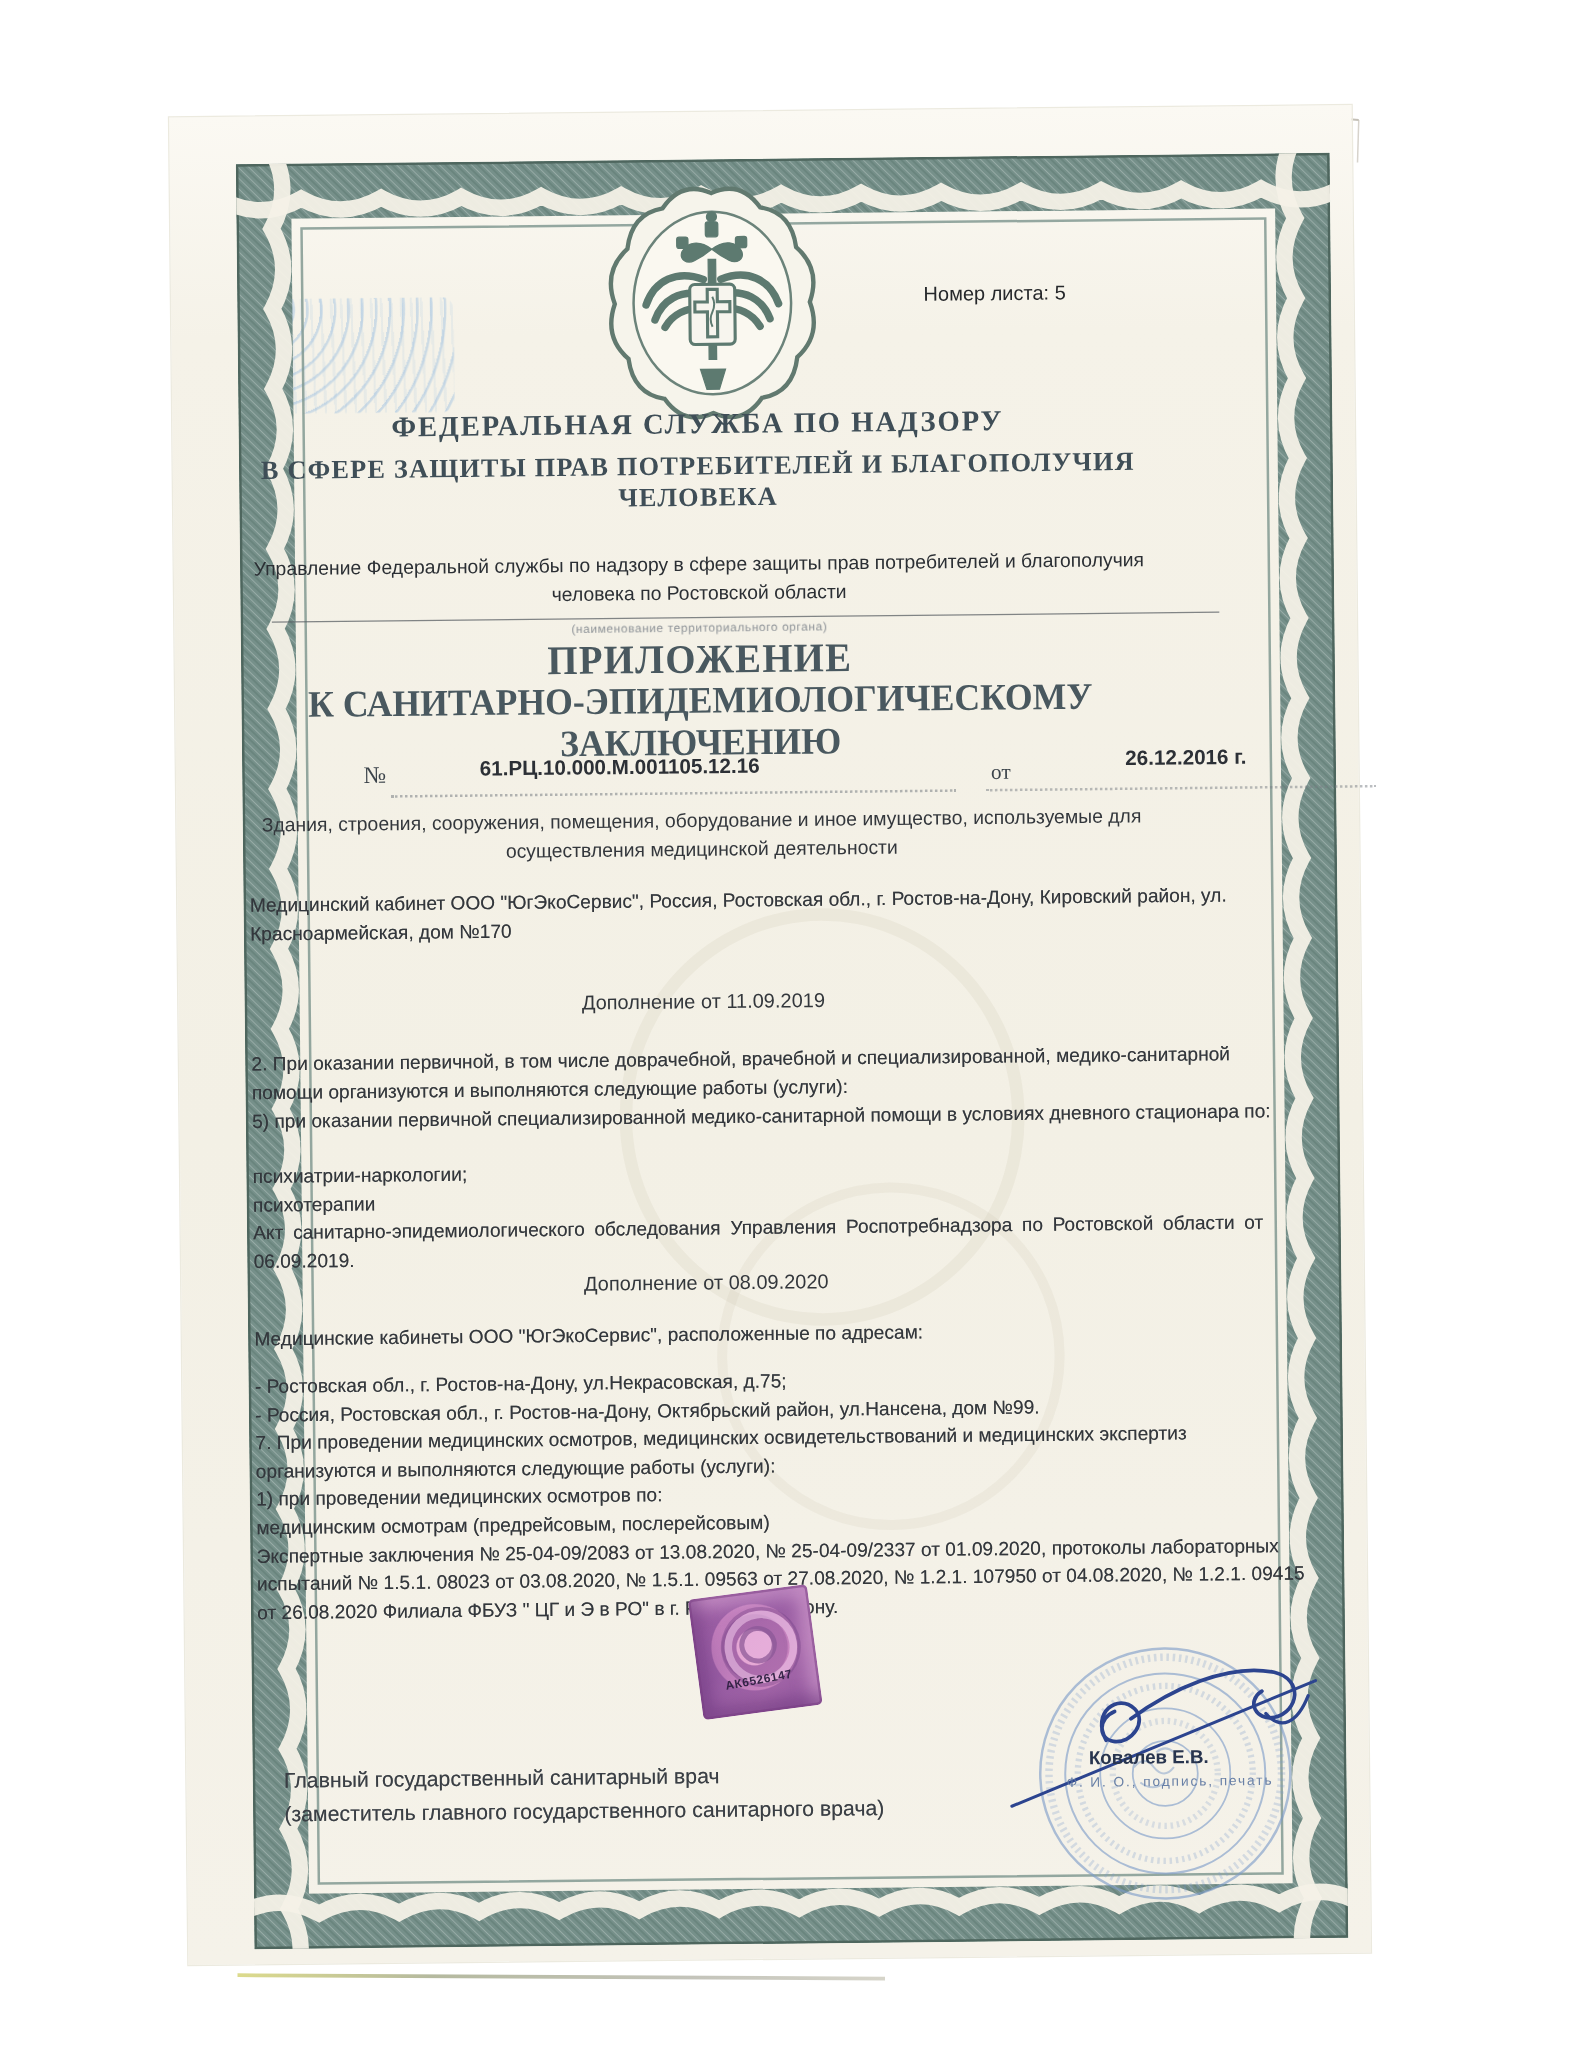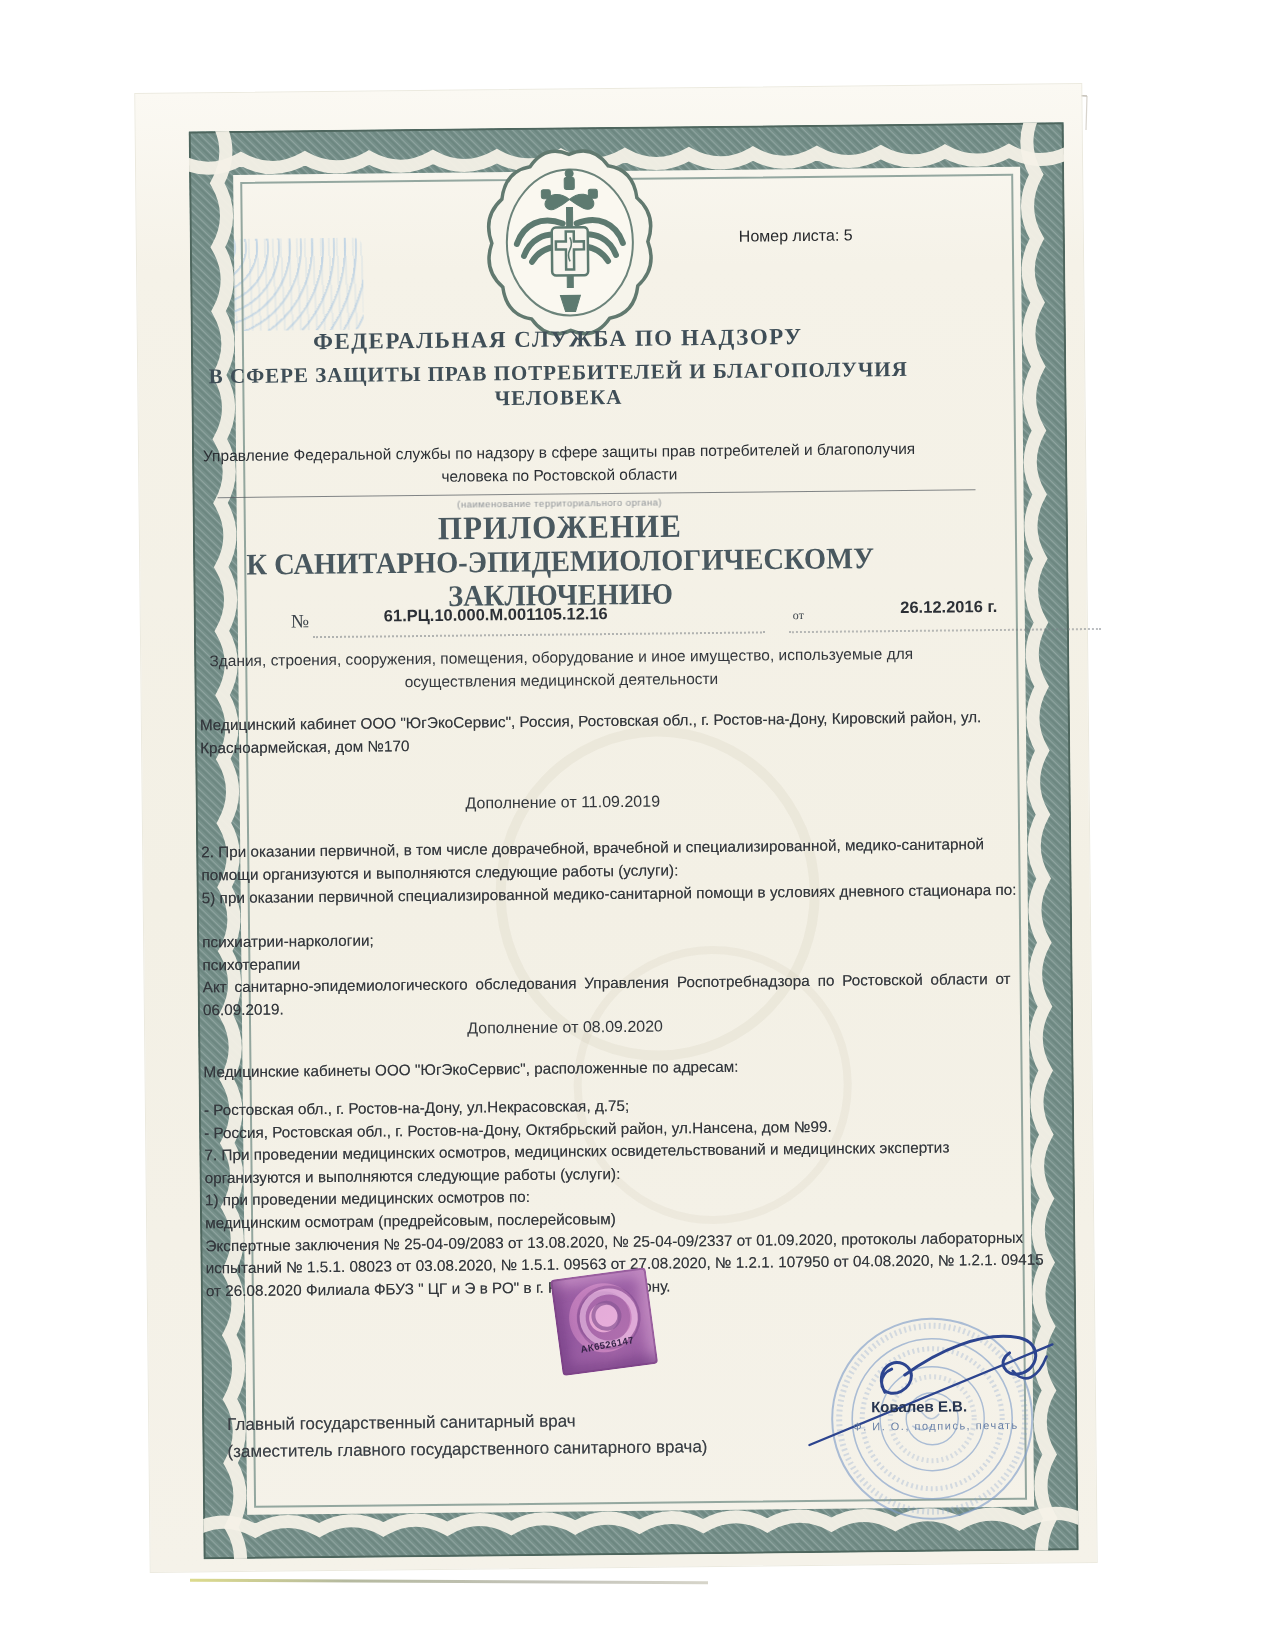--- a/index.html
+++ b/index.html
@@ -41,21 +41,21 @@
   .h1{top:237px;font-size:23px;letter-spacing:1.5px;}
   .h2{top:271px;font-size:21px;letter-spacing:1px;}
   .org{top:351px;font-size:15.5px;line-height:23px;color:#2b2f34;white-space:pre-line;}
   .org-rule{position:absolute;left:78px;top:404px;width:758px;border-top:1.5px solid rgba(90,95,100,.75);}
   .org-caption{top:408px;font-size:9.5px;color:#8d9297;letter-spacing:.5px;filter:blur(.3px);}
   .title1{top:420px;font-size:31px;letter-spacing:1px;color:#49585f;transform:scaleY(1.05);}
   .title2{top:457px;font-size:28.5px;color:#49585f;transform:scaleY(1.05);}
   .no-sym{left:150px;top:518px;font-family:"Liberation Serif",serif;font-size:19px;color:#3c444b;}
   .reg-num{left:185px;top:515px;width:340px;text-align:center;font-size:16.5px;font-weight:700;color:#2c3036;}
   .u1{position:absolute;left:172px;top:544px;width:452px;border-bottom:2px dotted rgba(120,126,132,.55);}
-  .ot-lab{left:652px;top:521px;font-family:"Liberation Serif",serif;font-size:12px;color:#3c444b;}
+  .ot-lab{left:652px;top:521px;font-family:"Liberation Serif",serif;font-size:17px;color:#3c444b;}
   .reg-date{left:688px;top:512px;width:240px;text-align:center;font-size:16.5px;font-weight:700;color:#2c3036;}
   .u2{position:absolute;left:648px;top:544px;width:312px;border-bottom:2px dotted rgba(120,126,132,.5);}
   .subject{top:556px;font-size:15.5px;line-height:23px;white-space:pre-line;}
   .body-block{left:58px;width:842px;font-size:15.3px;line-height:23px;white-space:pre-line;
     text-shadow:0 0 .4px rgba(51,55,60,.6);}
   .addr{top:620px;}
   .dop1{top:704px;font-size:16px;}
   .para2{top:747px;}
   .services{top:837px;}
   .akt{top:882px;word-spacing:3.5px;}

